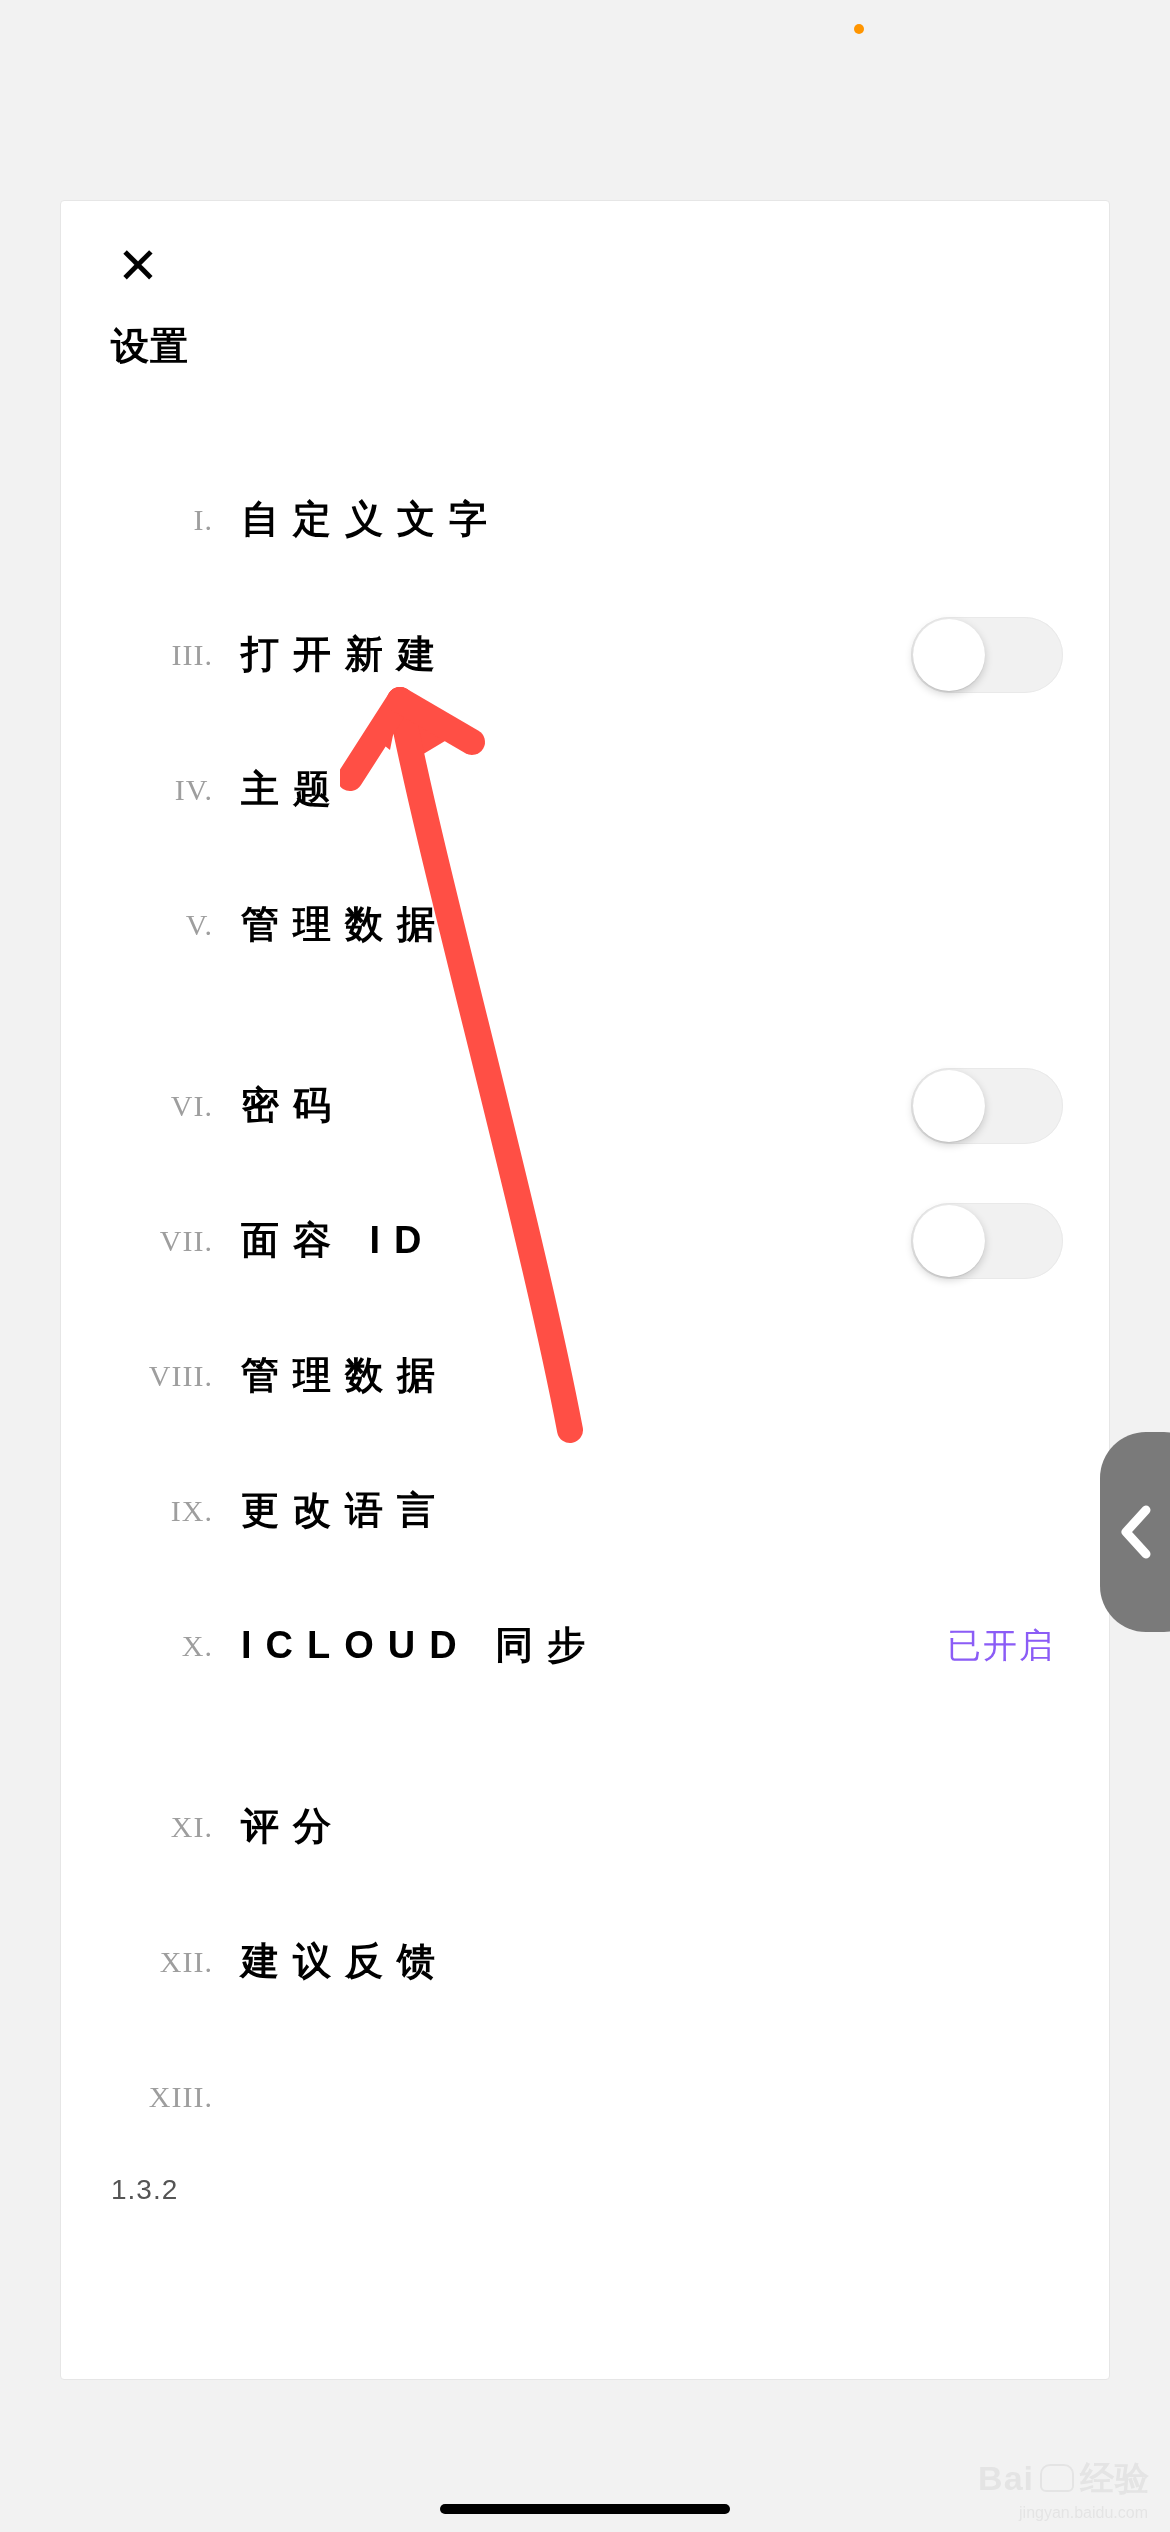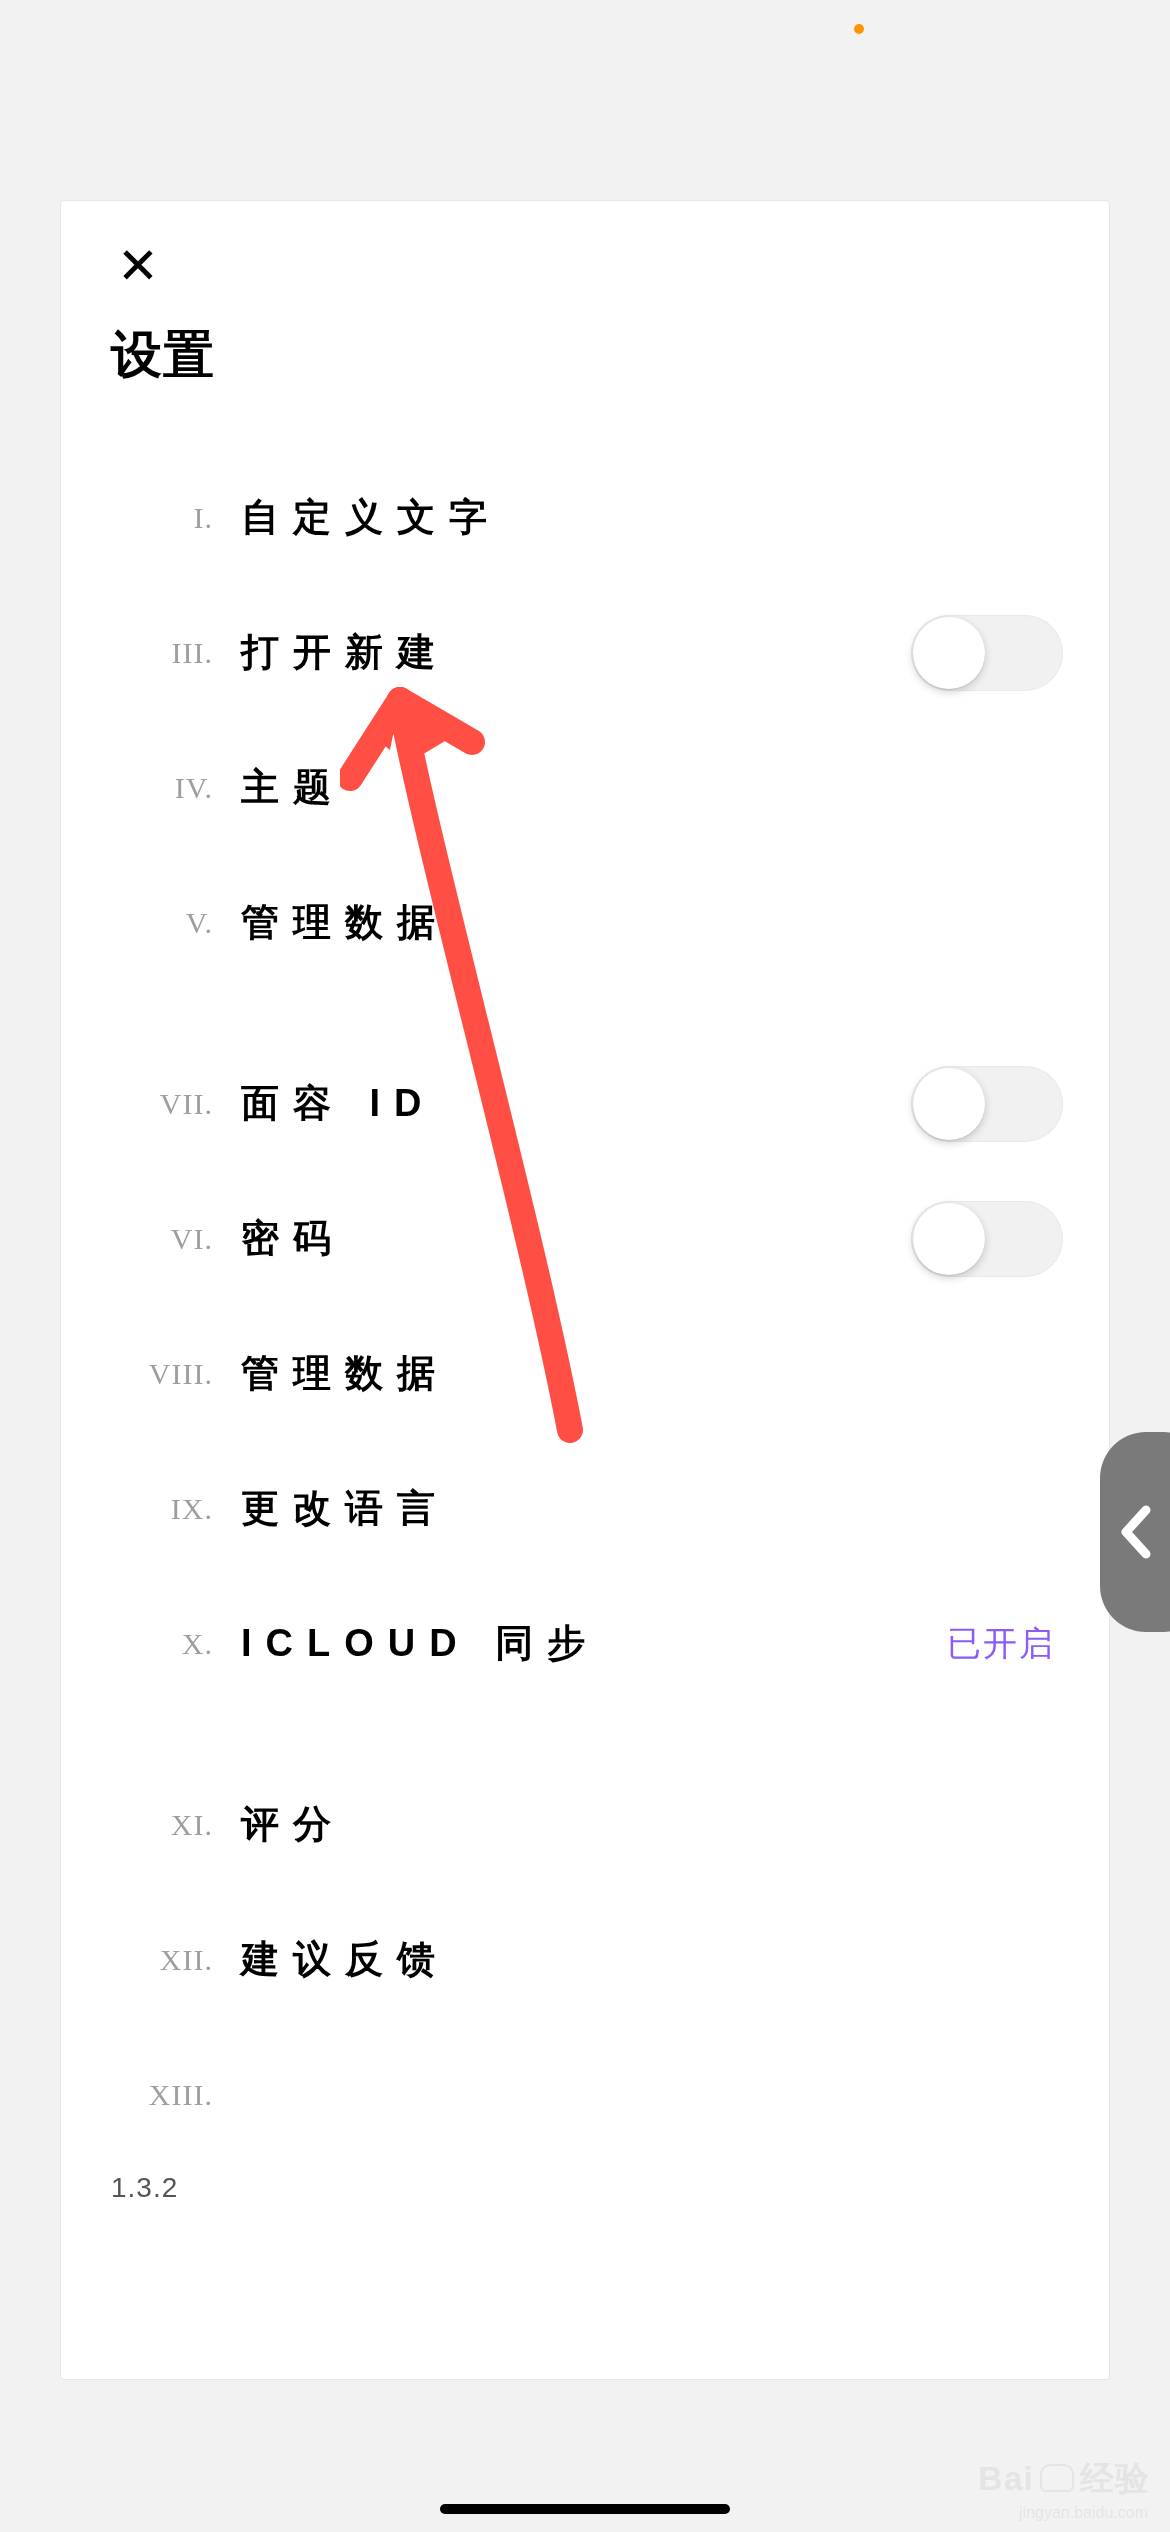--- a/index.html
+++ b/index.html
@@ -16,21 +16,21 @@
     width: 1050px;
     height: 2180px;
     background: #ffffff;
     border: 1px solid #e6e6e6;
     border-radius: 4px;
     padding: 40px 40px 40px 50px;
   }
 
   .close-btn { font-size: 50px; font-weight: 400; line-height: 1; cursor: pointer; margin-bottom: 30px; margin-left: 6px; }
 
-  .title { font-size: 51px; font-weight: 700; margin-bottom: 60px; letter-spacing: 1px; }
+  .title { font-size: 38px; font-weight: 700; margin-bottom: 80px; letter-spacing: 1px; }
 
   .list { display: flex; flex-direction: column; }
 
   .row {
     display: flex;
     align-items: center;
     height: 135px;
   }
 
   .spacer { height: 46px; }
@@ -176,29 +176,29 @@
       <div class="row">
         <div class="roman">IV.</div>
         <div class="label">主题</div>
       </div>
       <div class="row">
         <div class="roman">V.</div>
         <div class="label">管理数据</div>
       </div>
       <div class="spacer"></div>
       <div class="row">
-        <div class="roman">VII.</div>
-        <div class="label">面容 ID</div>
+        <div class="roman">VI.</div>
+        <div class="label">密码</div>
         <div class="toggle">
           <div class="knob"></div>
         </div>
       </div>
       <div class="row">
-        <div class="roman">VI.</div>
-        <div class="label">密码</div>
+        <div class="roman">VII.</div>
+        <div class="label">面容 ID</div>
         <div class="toggle">
           <div class="knob"></div>
         </div>
       </div>
       <div class="row">
         <div class="roman">VIII.</div>
         <div class="label">管理数据</div>
       </div>
       <div class="row">
         <div class="roman">IX.</div>

